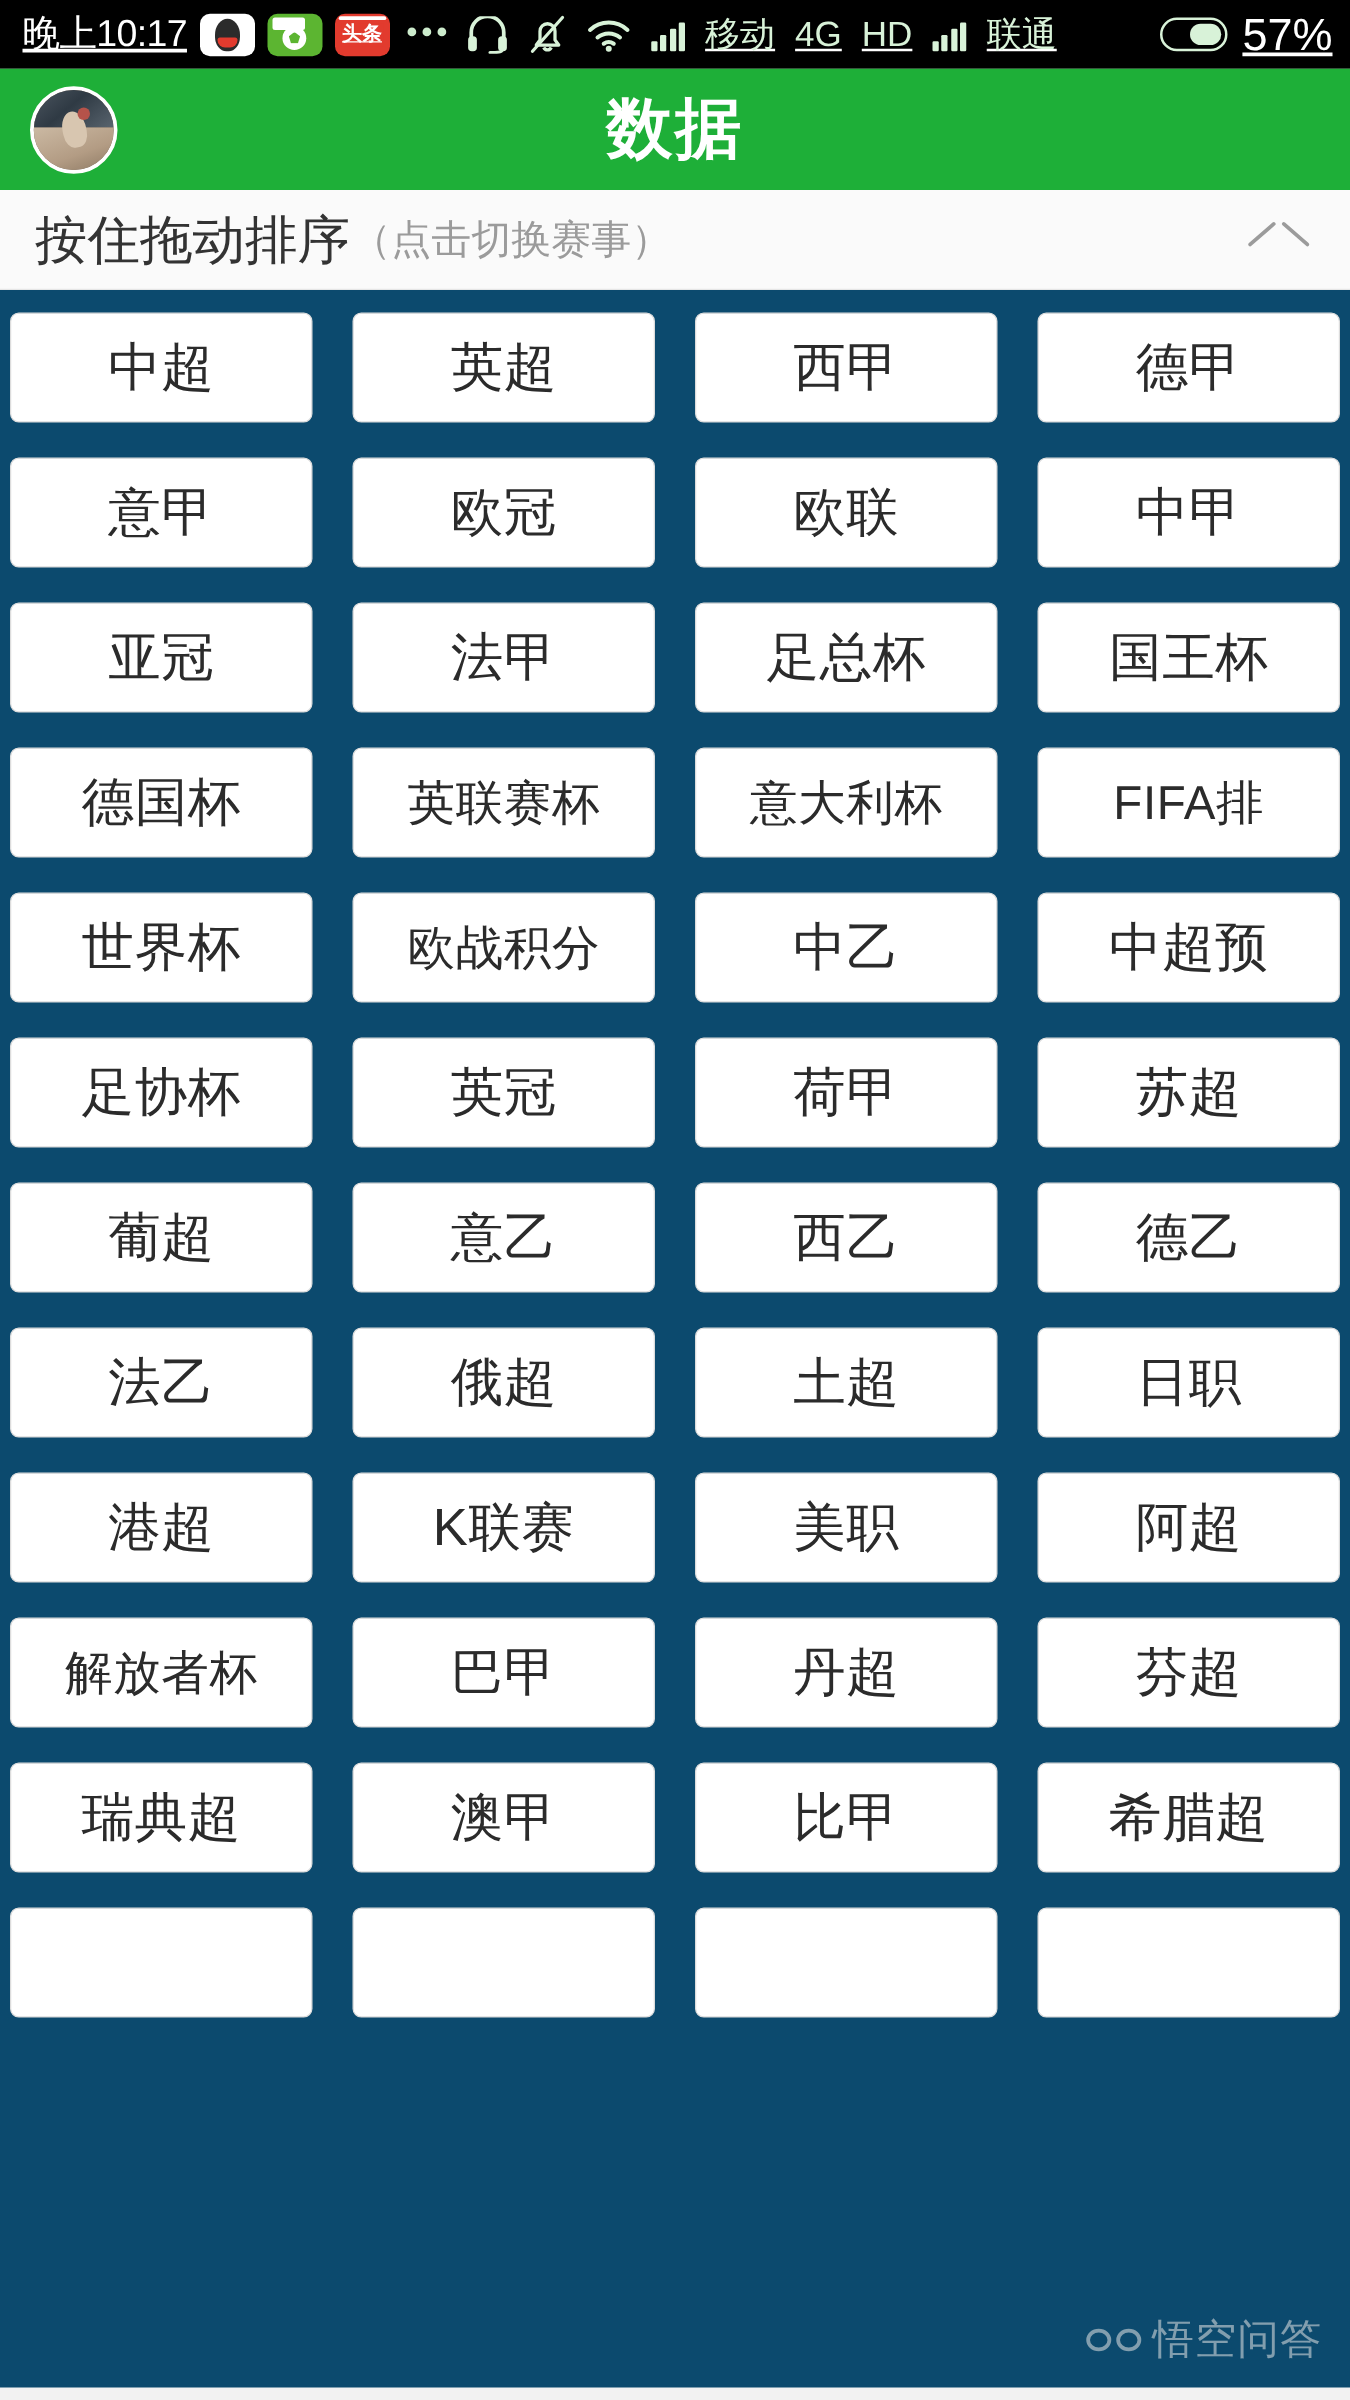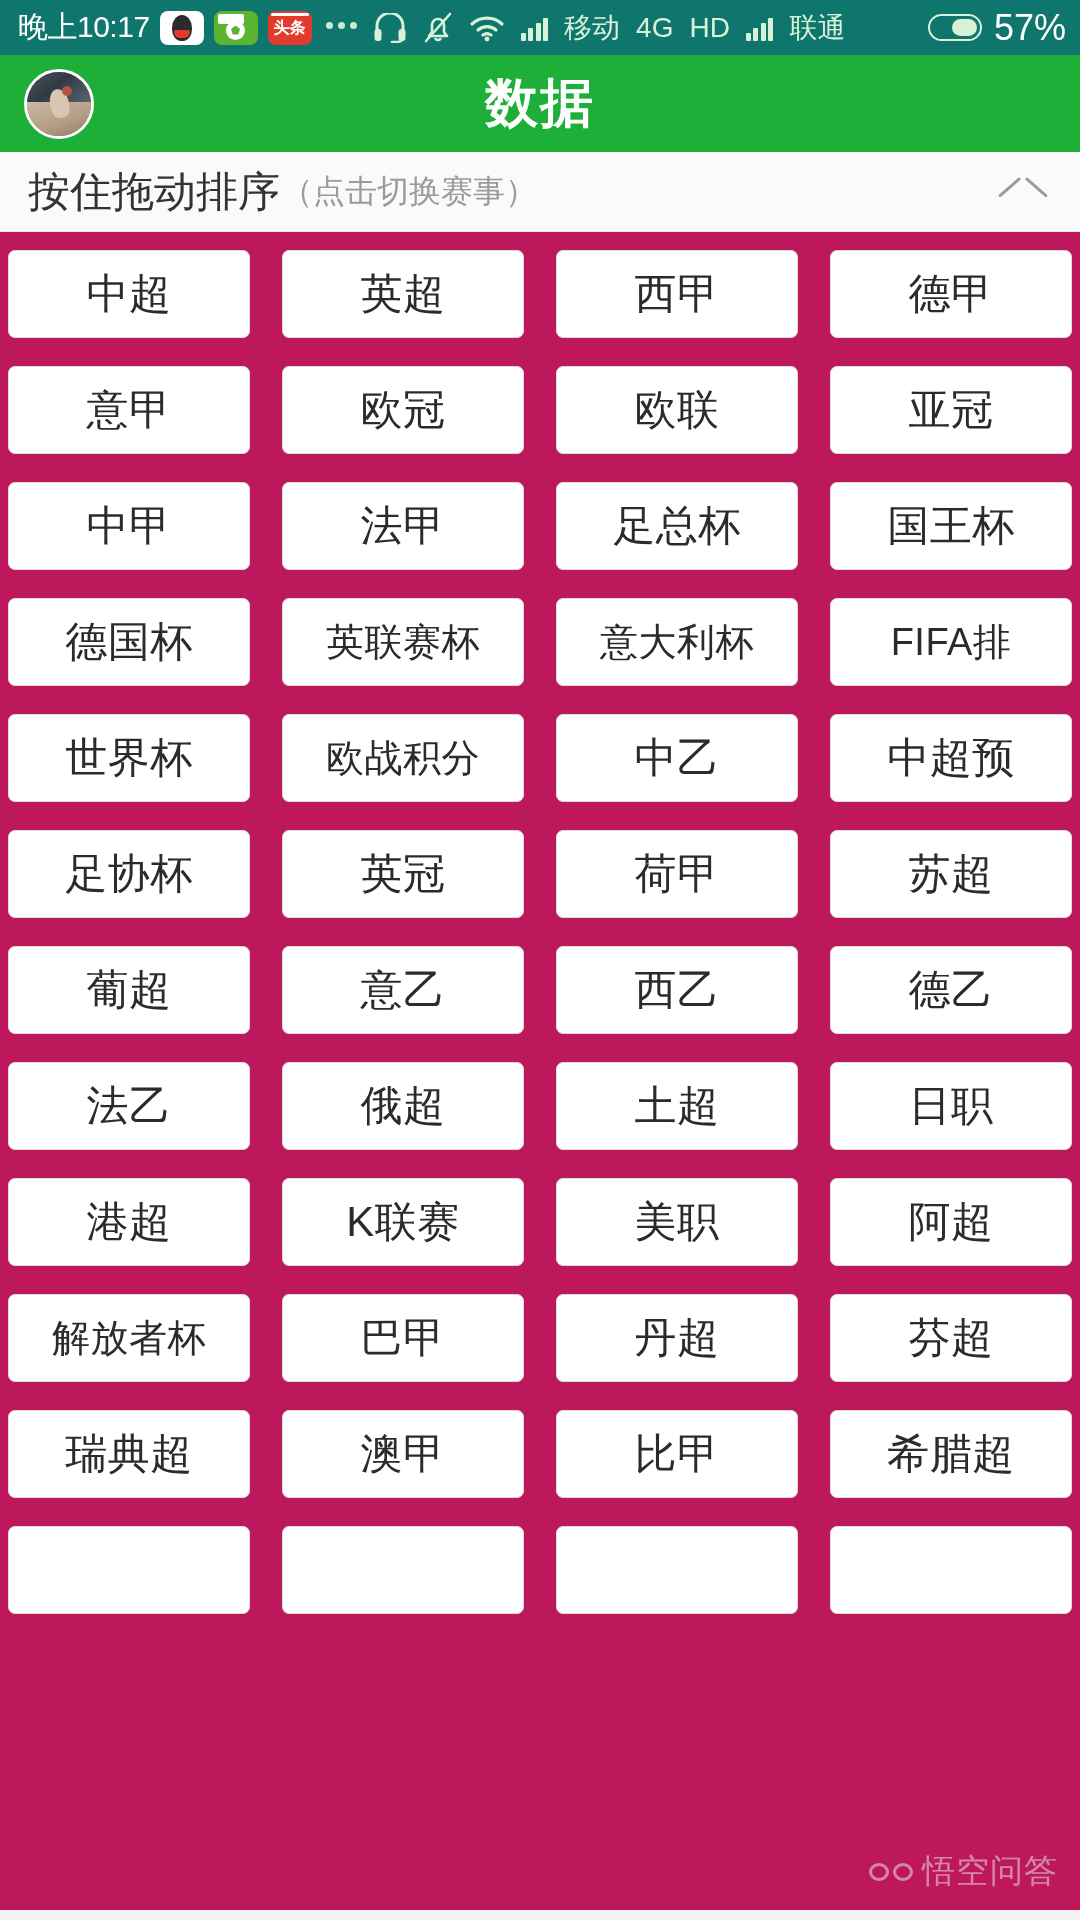--- a/index.html
+++ b/index.html
@@ -11,27 +11,28 @@
     height: 1920px;
     overflow: hidden;
     background: #f2f2f2;
     font-family: "Liberation Sans", "DejaVu Sans", sans-serif;
     -webkit-font-smoothing: antialiased;
   }
 
   
   .status-bar {
     height: 55px;
-    background: #0f766e;
+    background: #000000;
     display: flex;
     align-items: center;
     padding: 0 14px 0 18px;
     box-sizing: border-box;
     color: #ffffff;
     position: relative;
+    text-decoration: underline;
   }
   .status-left {
     display: flex;
     align-items: center;
     gap: 10px;
     flex: 0 0 auto;
   }
   .status-clock {
     font-size: 30px;
     letter-spacing: -0.5px;
@@ -275,21 +276,21 @@
     width: 28px;
     height: 3px;
     background: #9b9b9b;
     border-radius: 2px;
   }
   .chevron-up::before { left: -1px;  transform: rotate(-41deg); transform-origin: left center; }
   .chevron-up::after  { right: -1px; transform: rotate(41deg);  transform-origin: right center; }
 
   
   .grid-wrap {
-    background: #be185d;
+    background: #0c4a6e;
     padding: 18px 0 0 0;
     position: relative;
     height: calc(1920px - 55px - 97px - 90px);
     box-sizing: border-box;
     overflow: hidden;
   }
   .grid {
     display: grid;
     grid-template-columns: repeat(4, 242px);
     justify-content: center;
@@ -447,22 +448,22 @@
 
 <div class="grid-wrap">
   <div class="grid" id="league-grid">
       <div class="league-btn">中超</div>
       <div class="league-btn">英超</div>
       <div class="league-btn">西甲</div>
       <div class="league-btn">德甲</div>
       <div class="league-btn">意甲</div>
       <div class="league-btn">欧冠</div>
       <div class="league-btn">欧联</div>
+      <div class="league-btn">中甲</div>
       <div class="league-btn">亚冠</div>
-      <div class="league-btn">中甲</div>
       <div class="league-btn">法甲</div>
       <div class="league-btn">足总杯</div>
       <div class="league-btn">国王杯</div>
       <div class="league-btn">德国杯</div>
       <div class="league-btn narrow">英联赛杯</div>
       <div class="league-btn narrow">意大利杯</div>
       <div class="league-btn narrow">FIFA排</div>
       <div class="league-btn">世界杯</div>
       <div class="league-btn narrow">欧战积分</div>
       <div class="league-btn">中乙</div>

